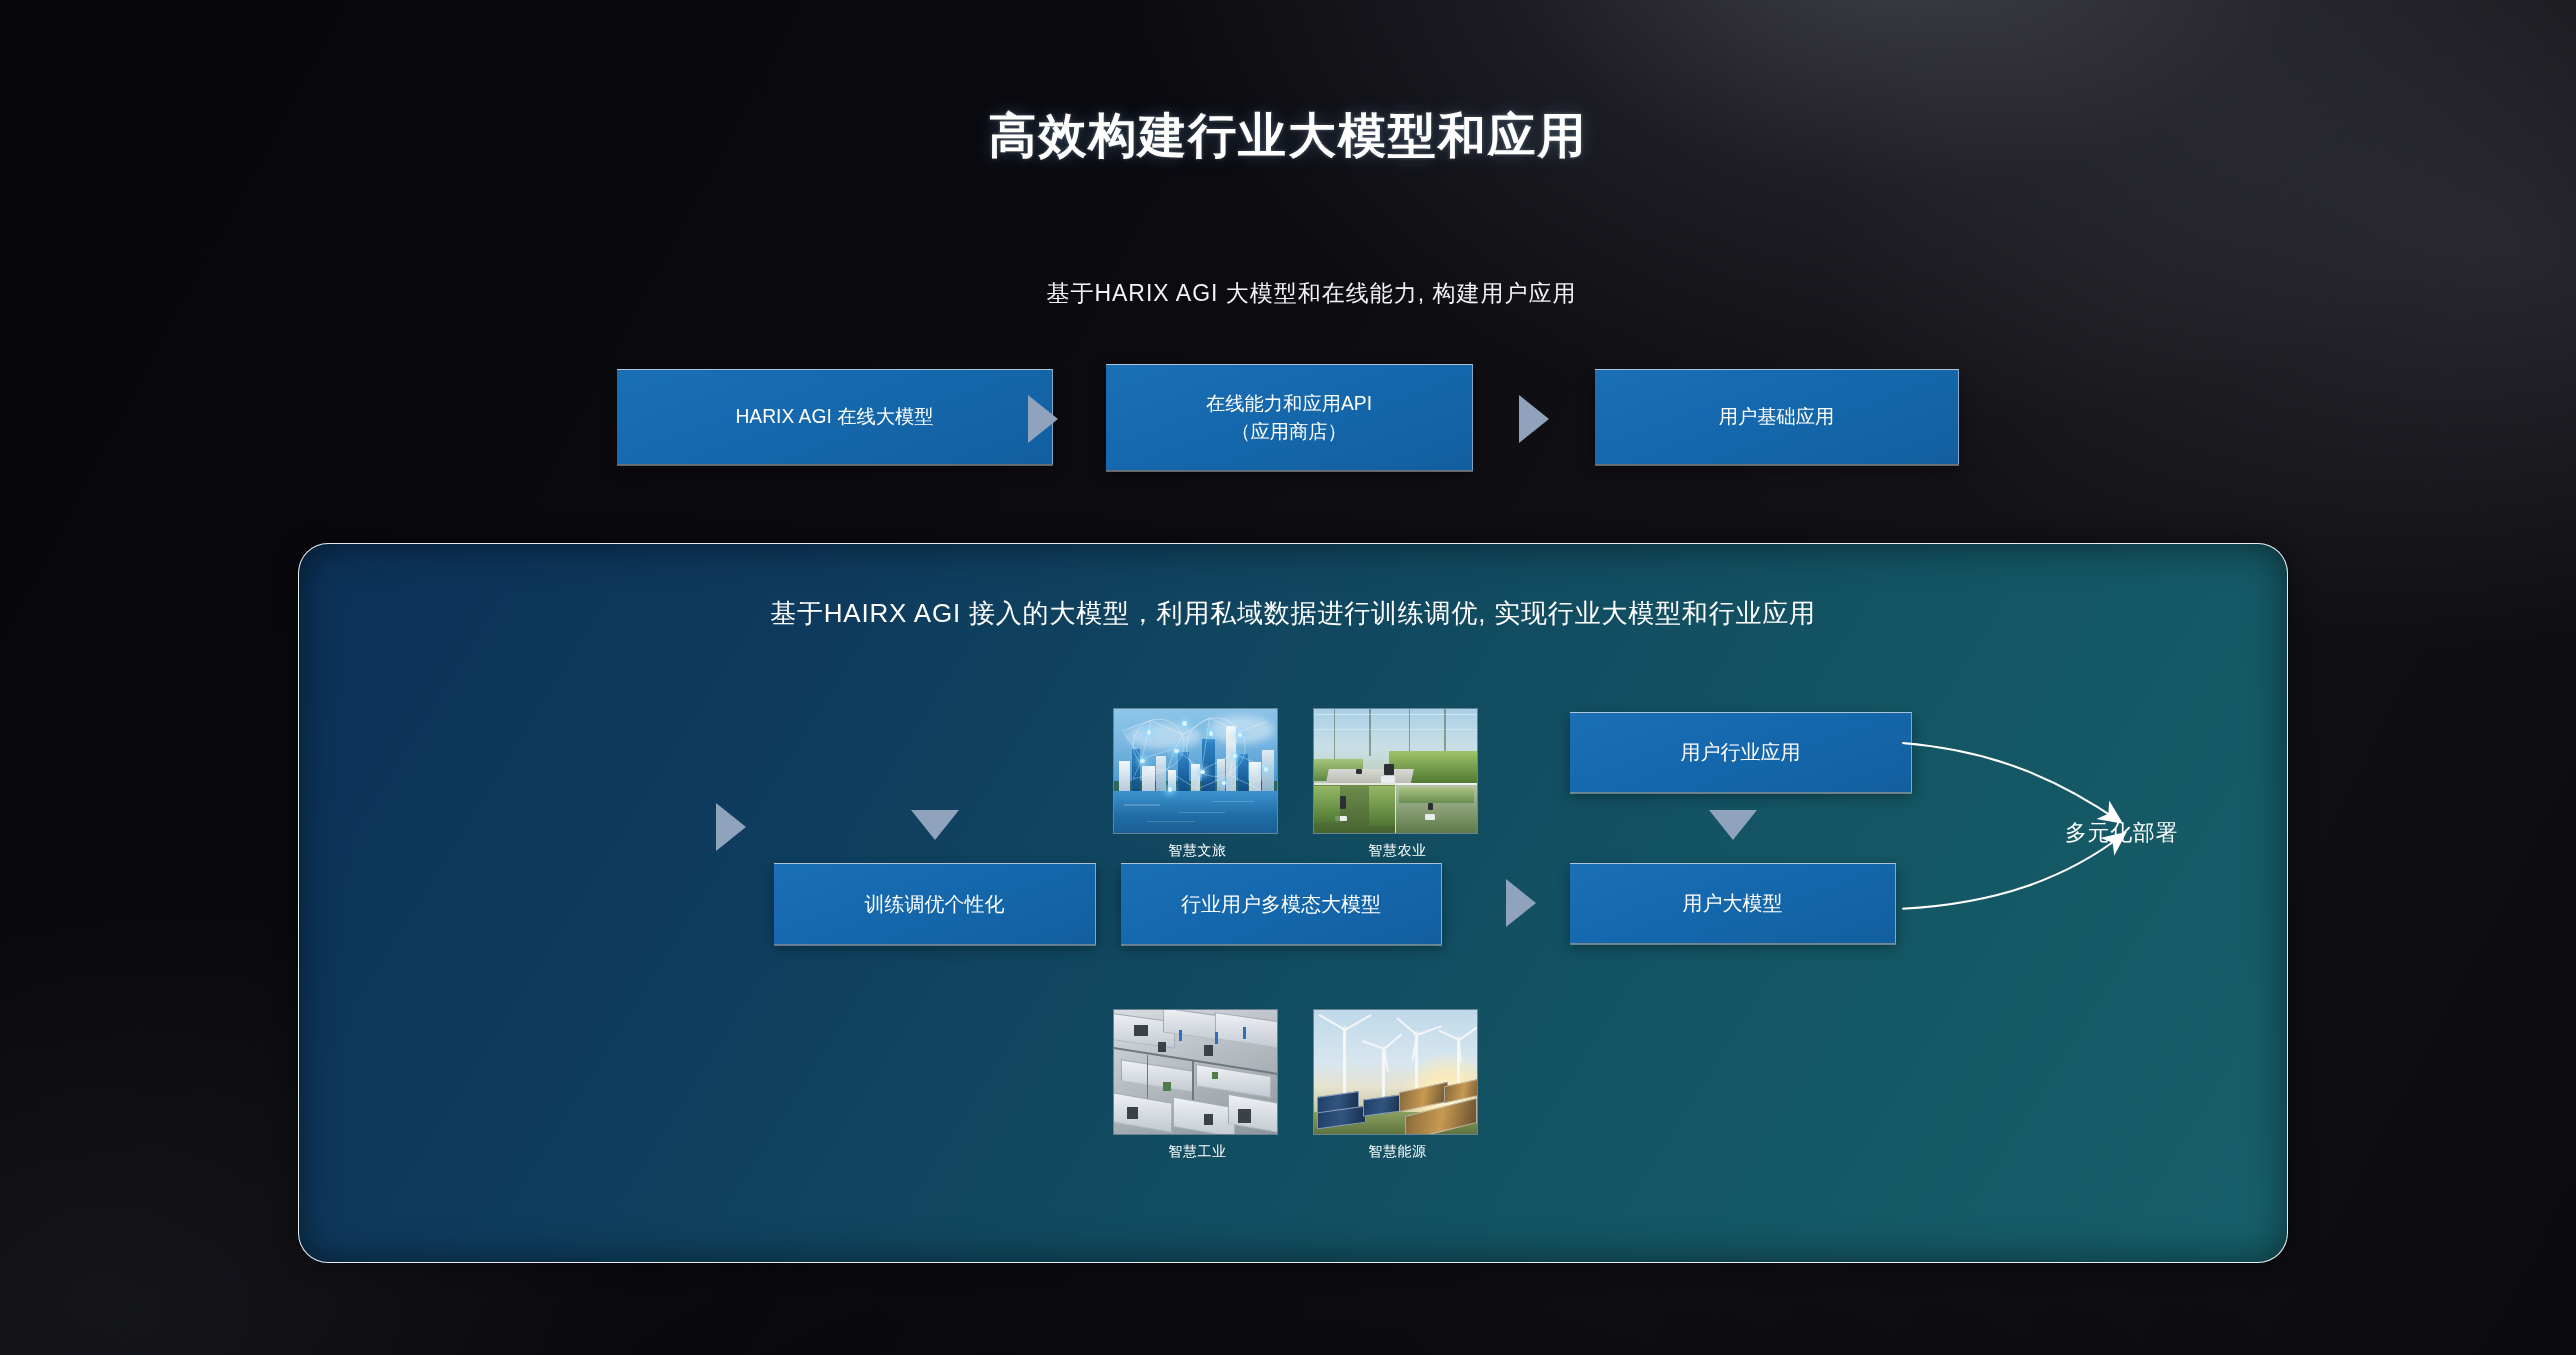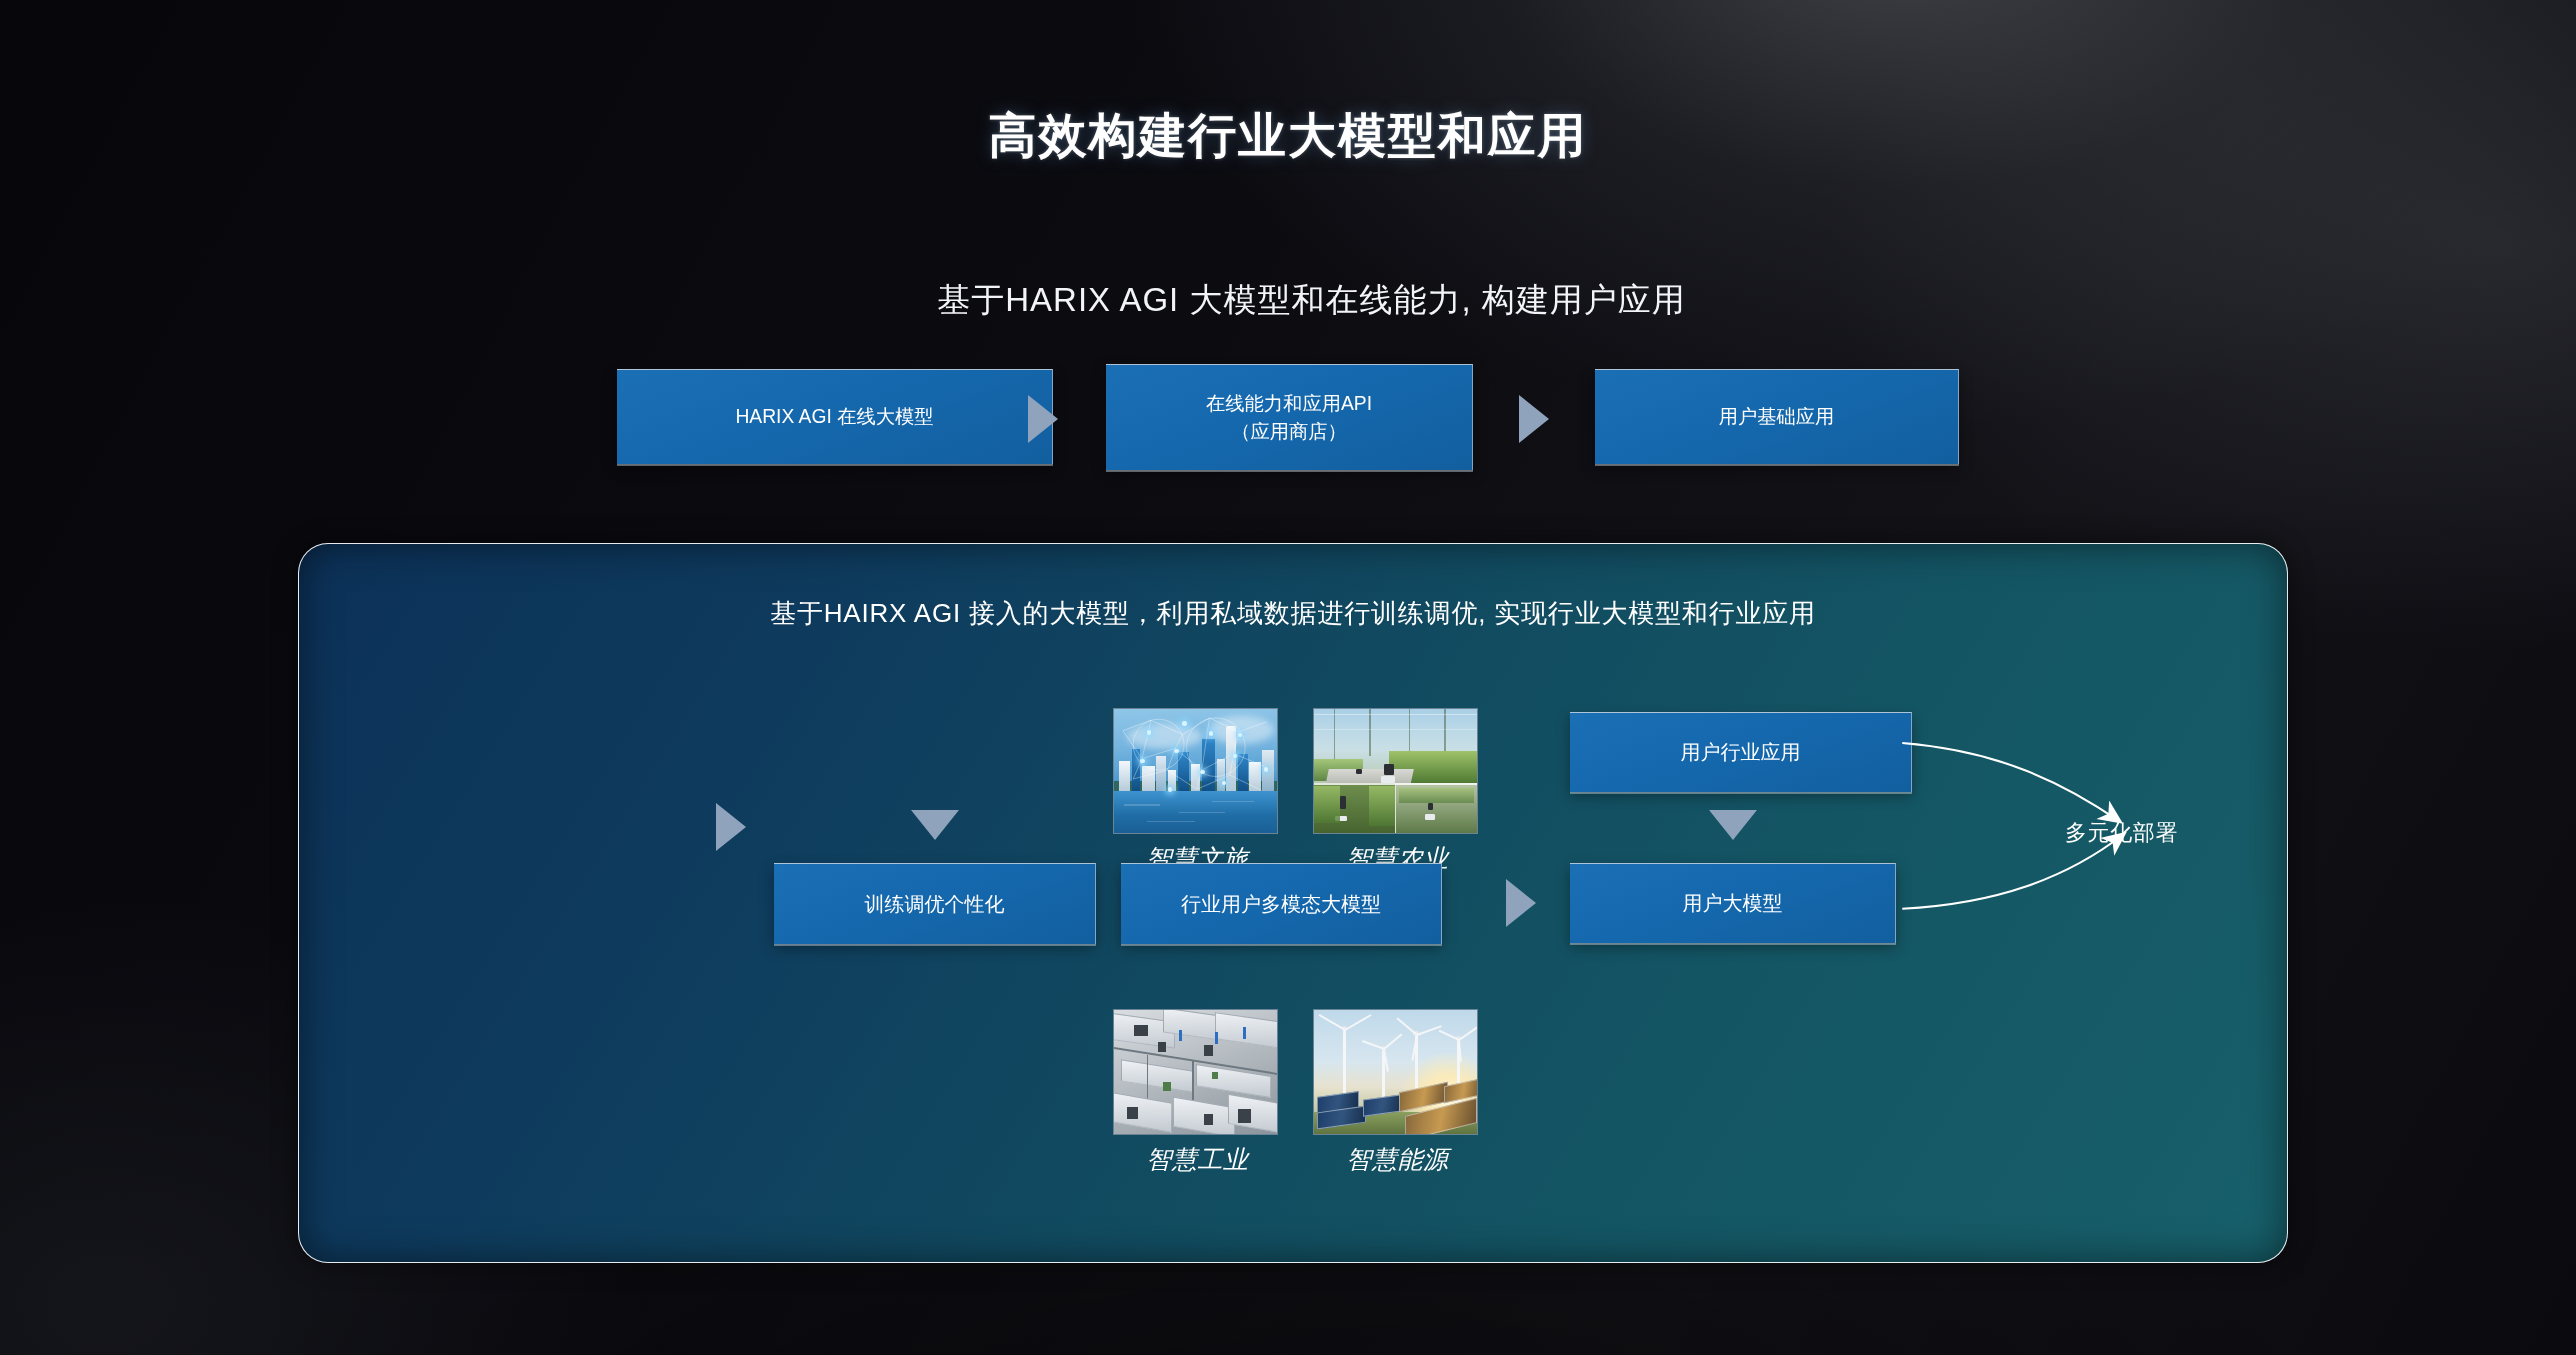--- a/index.html
+++ b/index.html
@@ -27,21 +27,21 @@
   #title {
     position:absolute; left:0; right:0; top:104px;
     text-align:center;
     font-size:48px; font-weight:700; color:#ffffff;
     letter-spacing:1.9px;
     text-shadow:0 0 16.7px rgba(120,190,255,0.28), 0 0 3.9px rgba(255,255,255,0.25);
   }
   #subtitle {
     position:absolute; left:0; right:0; top:278px;
     text-align:center;
-    font-size:33px; font-weight:400; color:#f2f4f7;
+    font-size:23px; font-weight:400; color:#f2f4f7;
     letter-spacing:1px;
     margin-left:47px;
   }
 
   
   .bbox {
     position:absolute;
     background:linear-gradient(160deg,#1b6fb4 0%,#1568ad 45%,#125f9f 100%);
     display:flex; align-items:center; justify-content:center;
     color:#ffffff; text-align:center; line-height:1.42;
@@ -94,23 +94,22 @@
 
   
   .thumb {
     position:absolute;
     border:1.3px solid rgba(255,255,255,0.32);
     overflow:hidden;
     background:#254a63;
   }
   .cap {
     position:absolute;
-    text-align:center; color:#ffffff; font-size:25px;
+    text-align:center; color:#ffffff; font-size:14px;
     letter-spacing:0.6px;
-    font-style:italic;
   }
 
   
   .ill-city { position:absolute; inset:0;
     background:linear-gradient(178deg,#8fc6e8 0%,#78b6e0 28%,#5ba4d6 48%,#3f93cb 62%,#2f7fb8 100%); }
   .ill-city .sky-cloud{position:absolute;border-radius:50%;background:rgba(255,255,255,0.42);filter:blur(3.9px);}
   .ill-city .bld{position:absolute;bottom:34%;background:linear-gradient(180deg,#dfeaf3,#8fb3cc);}
   .ill-city .bld.b{background:linear-gradient(180deg,#2f86c9,#104f86);}
   .ill-city .bld.w{background:linear-gradient(180deg,#f2f7fb,#b6cbda);}
   .ill-city .water{position:absolute;left:0;right:0;bottom:0;height:34%;

